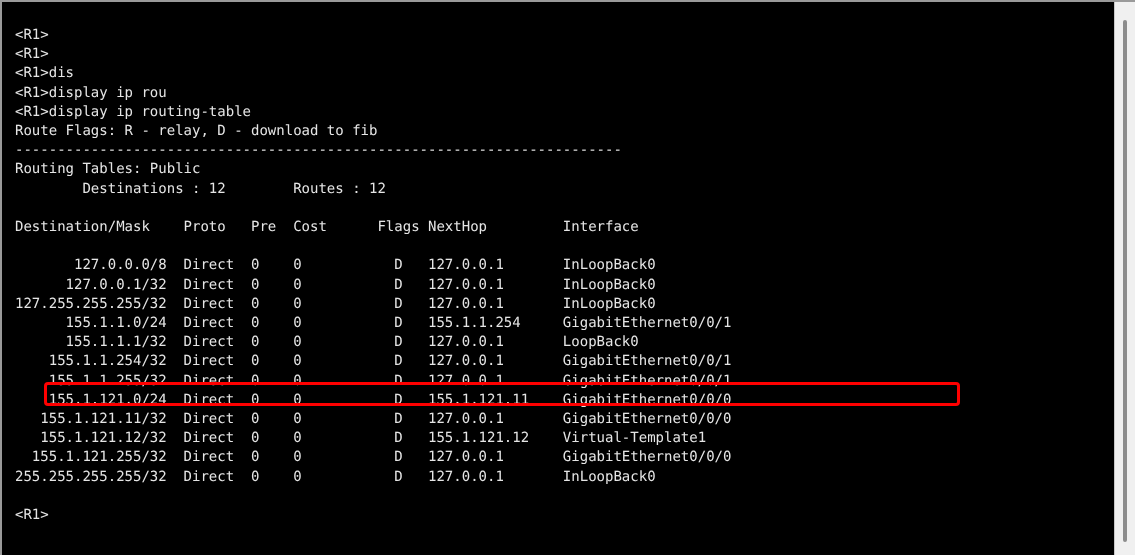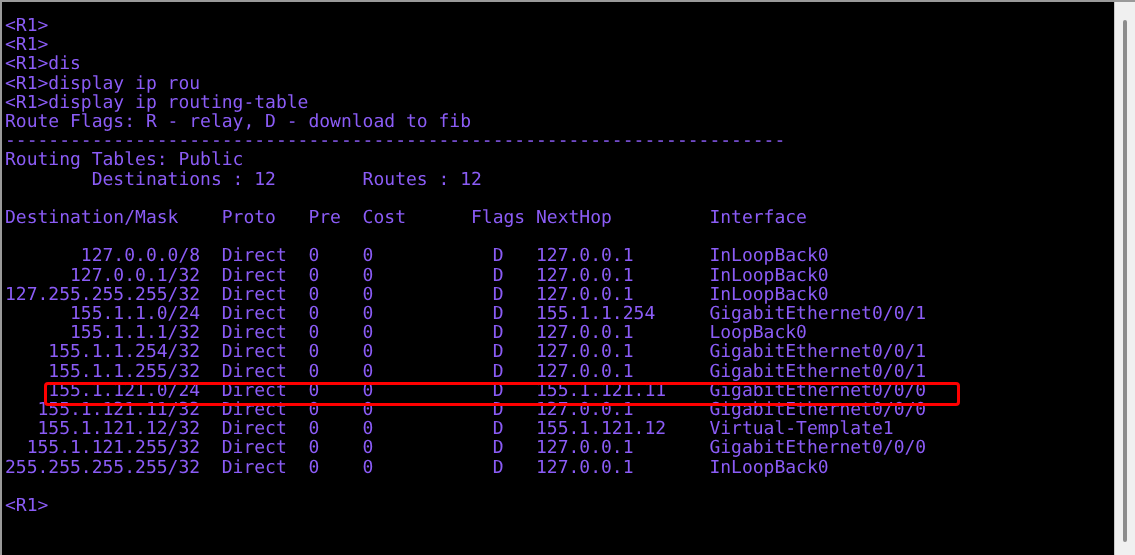--- a/index.html
+++ b/index.html
@@ -32,25 +32,25 @@
     width: 1114px;
     height: 553px;
     background: #000000;
     overflow: hidden;
   }
 
   #console-text {
     position: absolute;
     left: 3px;
     top: 14px;
-    margin: 0;
+    margin: 10px;
     padding: 0;
-    color: #8b5cf6;
+    color: #e5e5e5;
     font-family: "DejaVu Sans Mono", "Liberation Mono", monospace;
-    font-size: 18px;
+    font-size: 14px;
     line-height: 19.2px;
     letter-spacing: 0px;
     white-space: pre;
     font-weight: normal;
     text-rendering: geometricPrecision;
   }
 
   
   #highlight-box {
     position: absolute;

